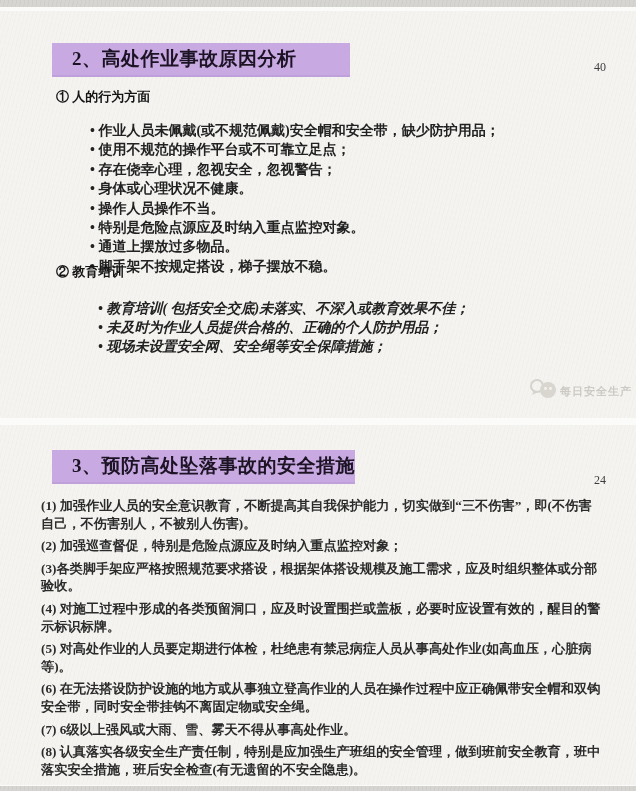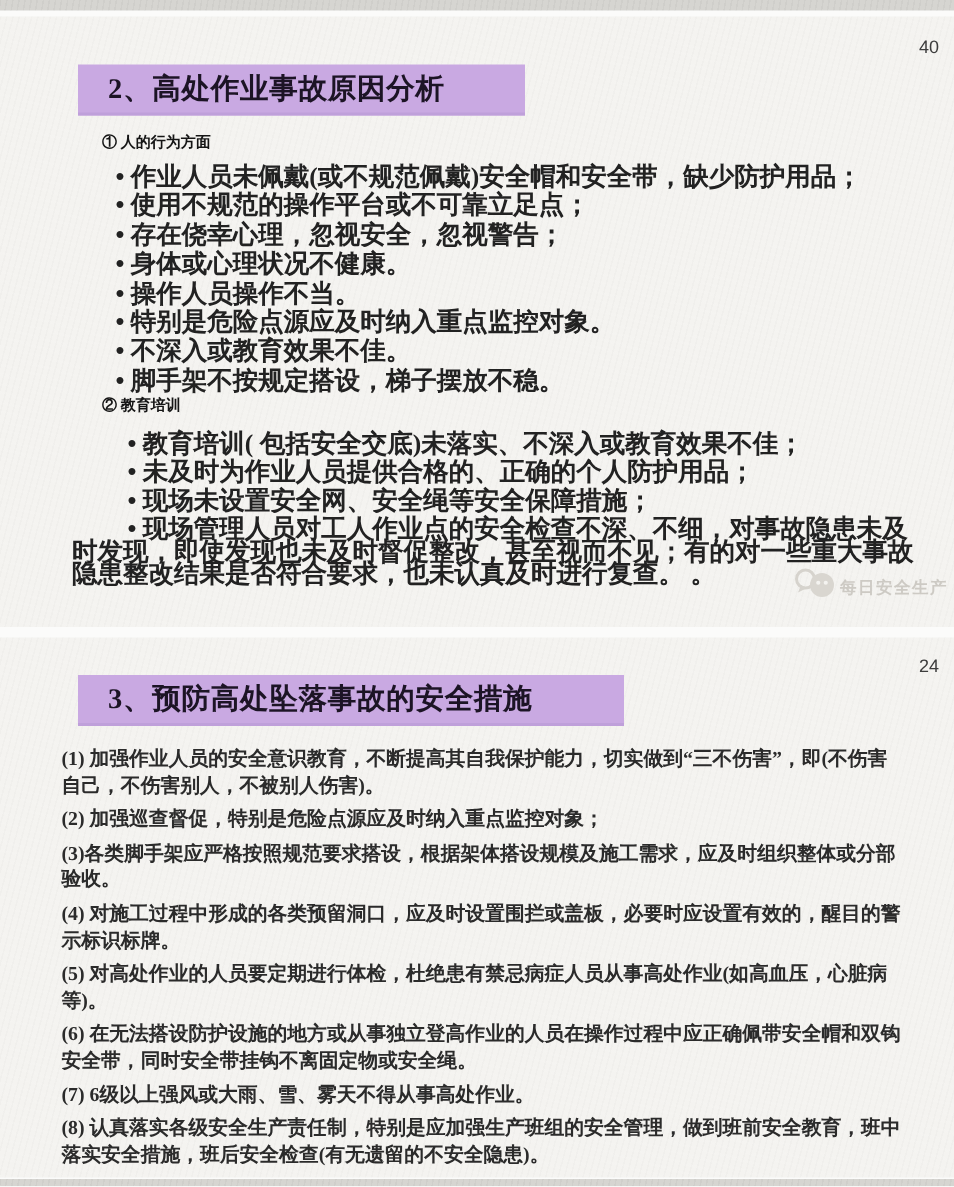--- a/index.html
+++ b/index.html
@@ -20,55 +20,54 @@
   .slide{
     position:absolute;left:0;width:636px;
     background-color:#f4f3f0;
     background-image:
       repeating-linear-gradient(105deg, rgba(0,0,0,.014) 0 1px, transparent 1px 4px),
       repeating-linear-gradient(15deg, rgba(255,255,255,.05) 0 2px, transparent 2px 6px);
   }
   .slide.s40{top:11px;height:407px;}
   .slide.s41{top:425px;height:360px;}
   .pagenum{
-    position:absolute;right:10px;
-    font-family:Liberation Sans, sans-serif;
-    font-size:12px;color:#3d3d3d;
+    position:absolute;right:30px;
+    font-family:Liberation Serif, serif;
+    font-size:12px;color:#3d3d3d;margin-top:36px;
   }
   .s40 .pagenum{top:13px;}
   .s41 .pagenum{top:12px;}
   .title-band{
     position:absolute;left:30px;height:34px;
     background:#c9a9e2;
     border-bottom:2px solid #bfa0da;
     display:flex;align-items:center;
     padding-left:20px;box-sizing:border-box;margin-left:22px;
   }
   .s40 .title-band{top:32px;width:298px;}
-  .s41 .title-band{top:25px;width:364px;}
+  .s41 .title-band{top:25px;width:303px;}
   .title-band span{
     font-size:19px;font-weight:bold;color:#1c1425;
     white-space:nowrap;letter-spacing:.5px;
   }
   .sec-heading{
     position:absolute;left:56px;
-    font-size:10px;font-weight:bold;color:#151515;
+    font-size:13px;font-weight:bold;color:#151515;
     white-space:nowrap;
-    margin-left:12px;
   }
   .sec-heading.h1{top:77px;}
   .sec-heading.h2{top:252px;}
   ul.bullets{
-    position:absolute;margin:4px;padding:0;list-style:none;
-    color:#222222;font-weight:bold;font-size:17px;
+    position:absolute;margin:17px;padding:0;list-style:none;
+    color:#222222;font-weight:bold;font-size:14px;
   }
   ul.bullets li::before{content:"• ";}
   ul.list1{left:73px;top:93px;width:545px;line-height:19.4px;}
   ul.list1 li{white-space:nowrap;}
-  ul.list2{left:44px;top:273px;width:562px;line-height:15px;}
+  ul.list2{left:44px;top:273px;width:562px;line-height:15px;font-style:italic;}
   ul.list2 li{text-indent:37px;margin-bottom:4px;}
   .watermark{
     position:absolute;right:4px;top:367px;
     display:flex;align-items:center;gap:3px;
   }
   .watermark .wm-text{
     font-size:11px;color:#cdcac4;font-weight:bold;
     white-space:nowrap;letter-spacing:1px;
   }
   .paras{
@@ -93,31 +92,30 @@
 
     <div class="sec-heading h1">① 人的行为方面</div>
 
     <ul class="bullets list1">
       <li>作业人员未佩戴(或不规范佩戴)安全帽和安全带，缺少防护用品；</li>
       <li>使用不规范的操作平台或不可靠立足点；</li>
       <li>存在侥幸心理，忽视安全，忽视警告；</li>
       <li>身体或心理状况不健康。</li>
       <li>操作人员操作不当。</li>
       <li>特别是危险点源应及时纳入重点监控对象。</li>
-      <li>不深入或教育效果不佳。</li>
+      <li>通道上摆放过多物品。</li>
       <li>脚手架不按规定搭设，梯子摆放不稳。</li>
     </ul>
 
     <div class="sec-heading h2">② 教育培训</div>
 
     <ul class="bullets list2">
       <li>教育培训( 包括安全交底)未落实、不深入或教育效果不佳；</li>
       <li>未及时为作业人员提供合格的、正确的个人防护用品；</li>
       <li>现场未设置安全网、安全绳等安全保障措施；</li>
-      <li>现场管理人员对工人作业点的安全检查不深、不细，对事故隐患未及时发现，即使发现也未及时督促整改，甚至视而不见；有的对一些重大事故隐患整改结果是否符合要求，也未认真及时进行复查。 。</li>
     </ul>
 
     <div class="watermark">
       <span>
         <svg width="28" height="22" viewBox="0 0 28 22" aria-hidden="true">
           <circle cx="8" cy="8" r="6" fill="none" stroke="#d6d3cd" stroke-width="2"></circle>
           <path d="M5 12 L3 17 L9 14 Z" fill="#d6d3cd"></path>
           <circle cx="19" cy="12" r="8" fill="#d9d6d0"></circle>
           <circle cx="16.5" cy="10.5" r="1.4" fill="#f4f3f0"></circle>
           <circle cx="21.5" cy="10.5" r="1.4" fill="#f4f3f0"></circle>

